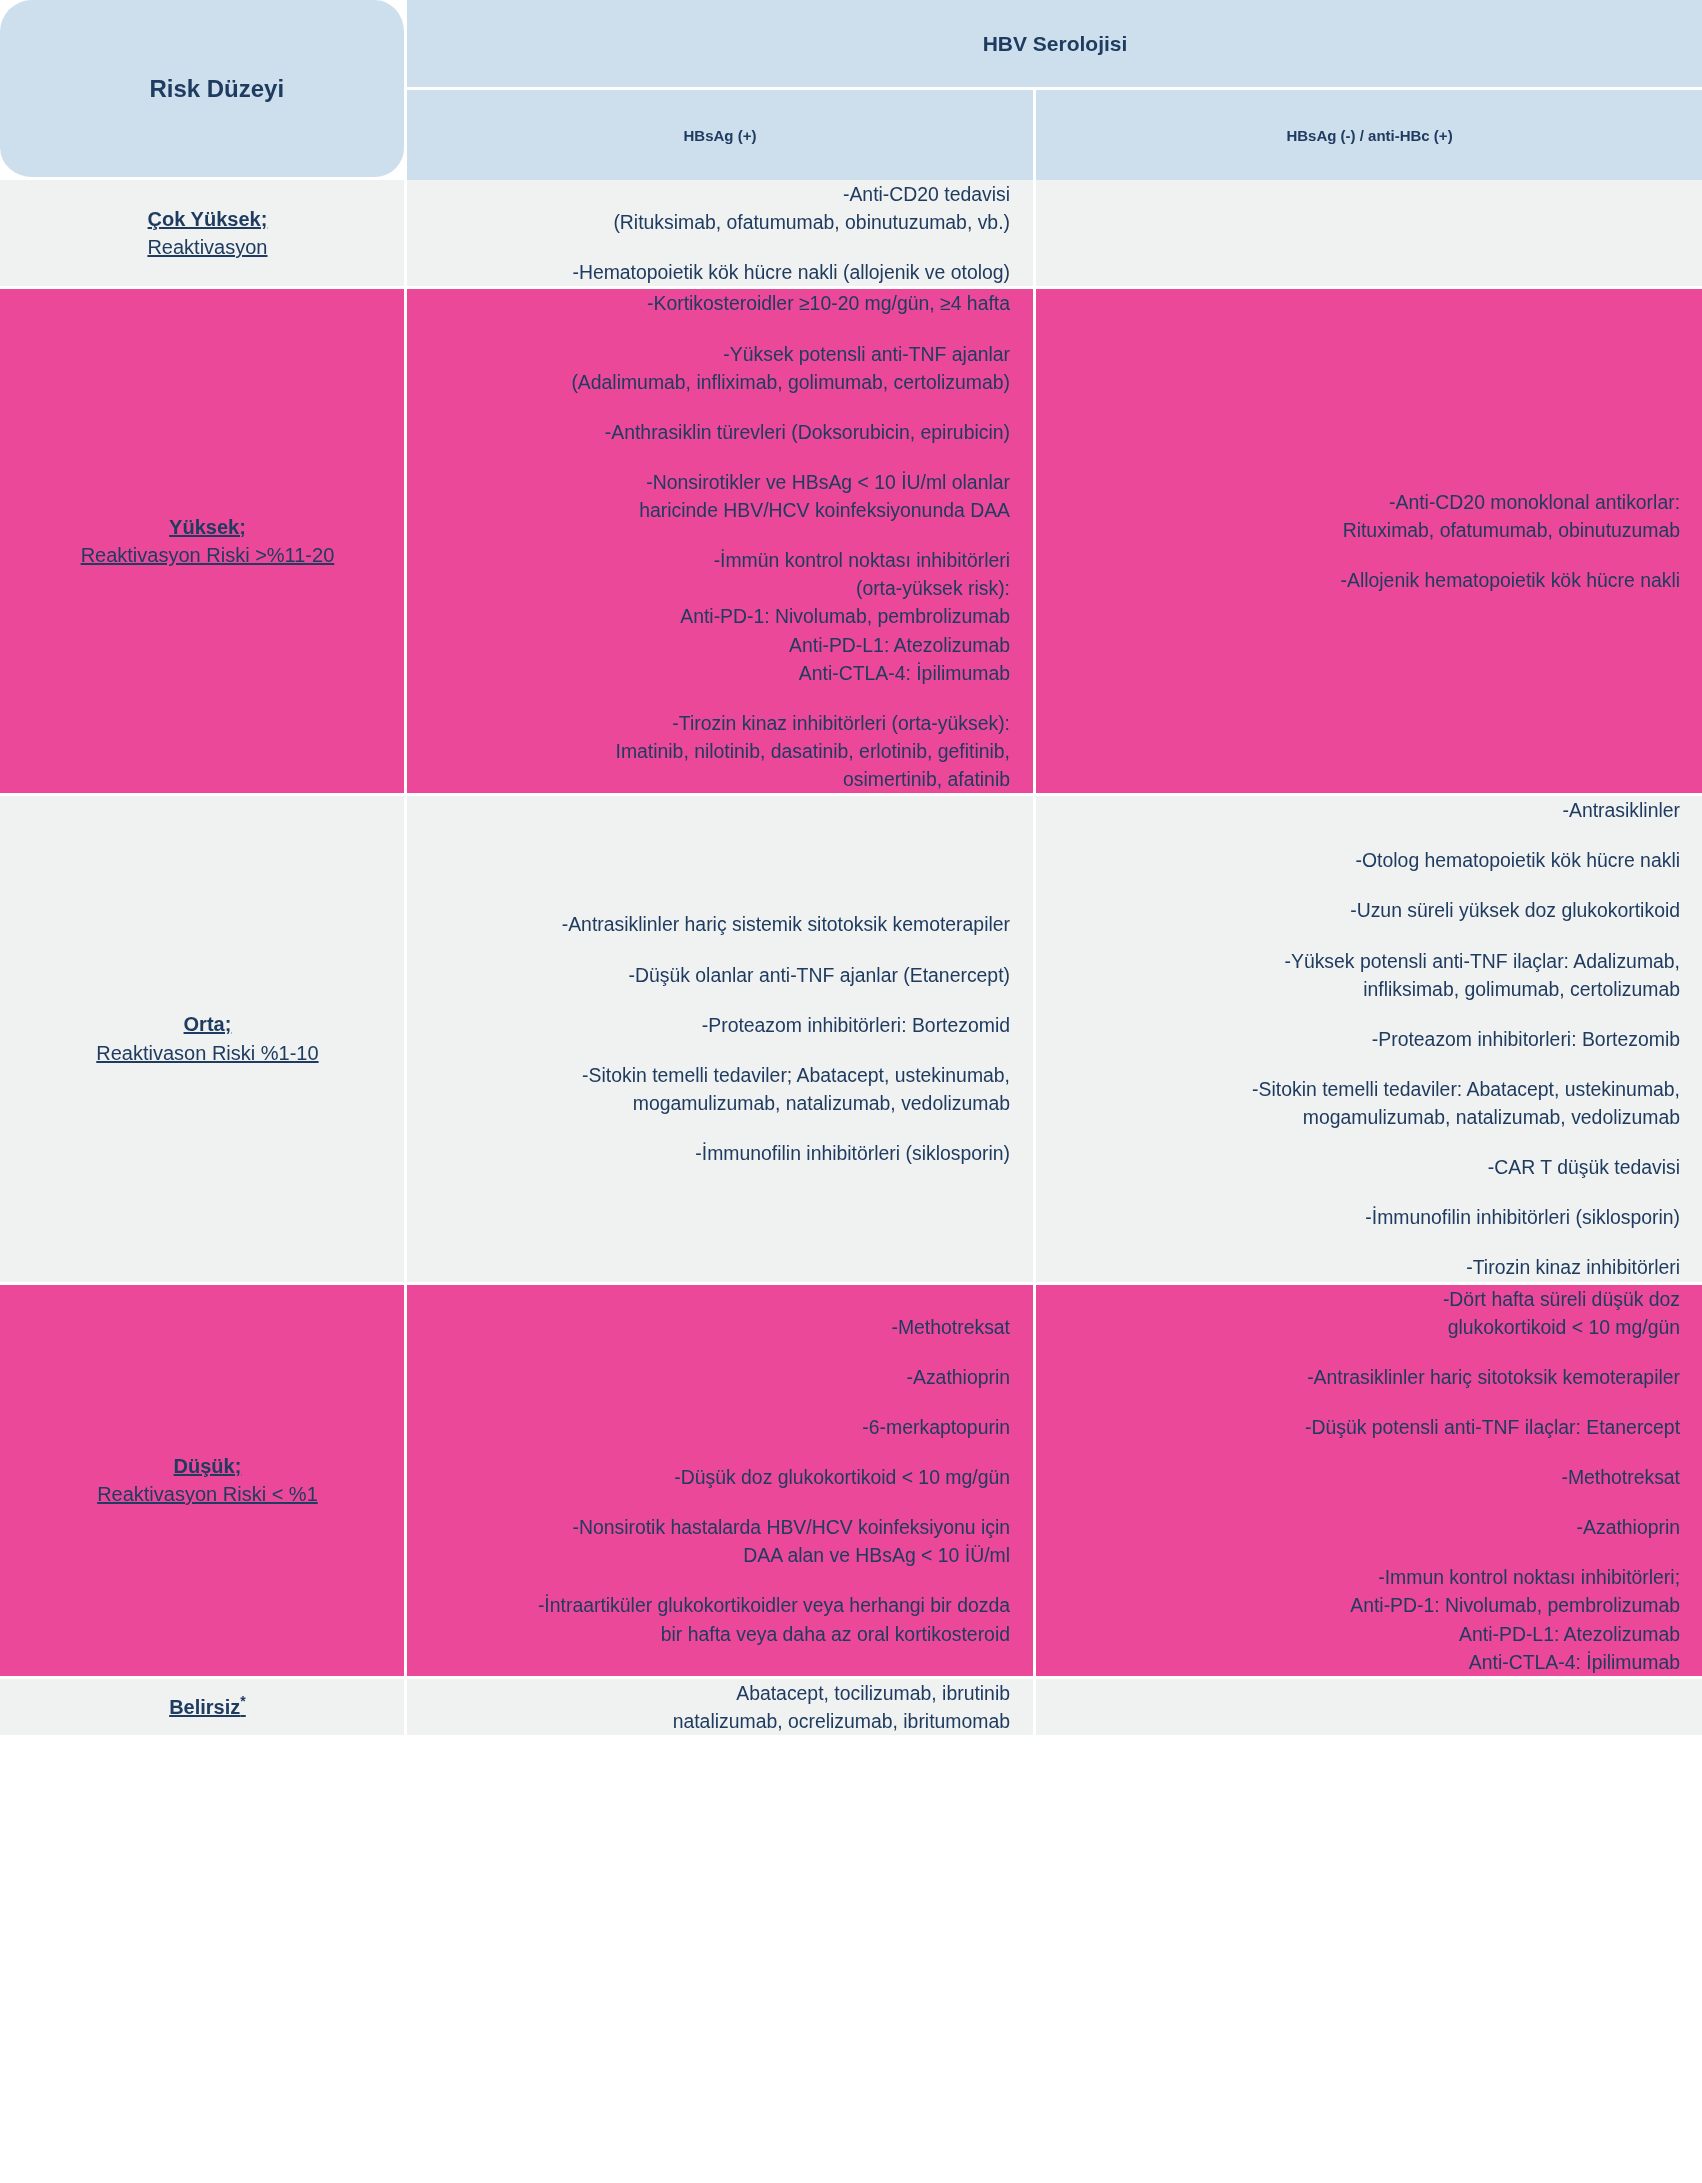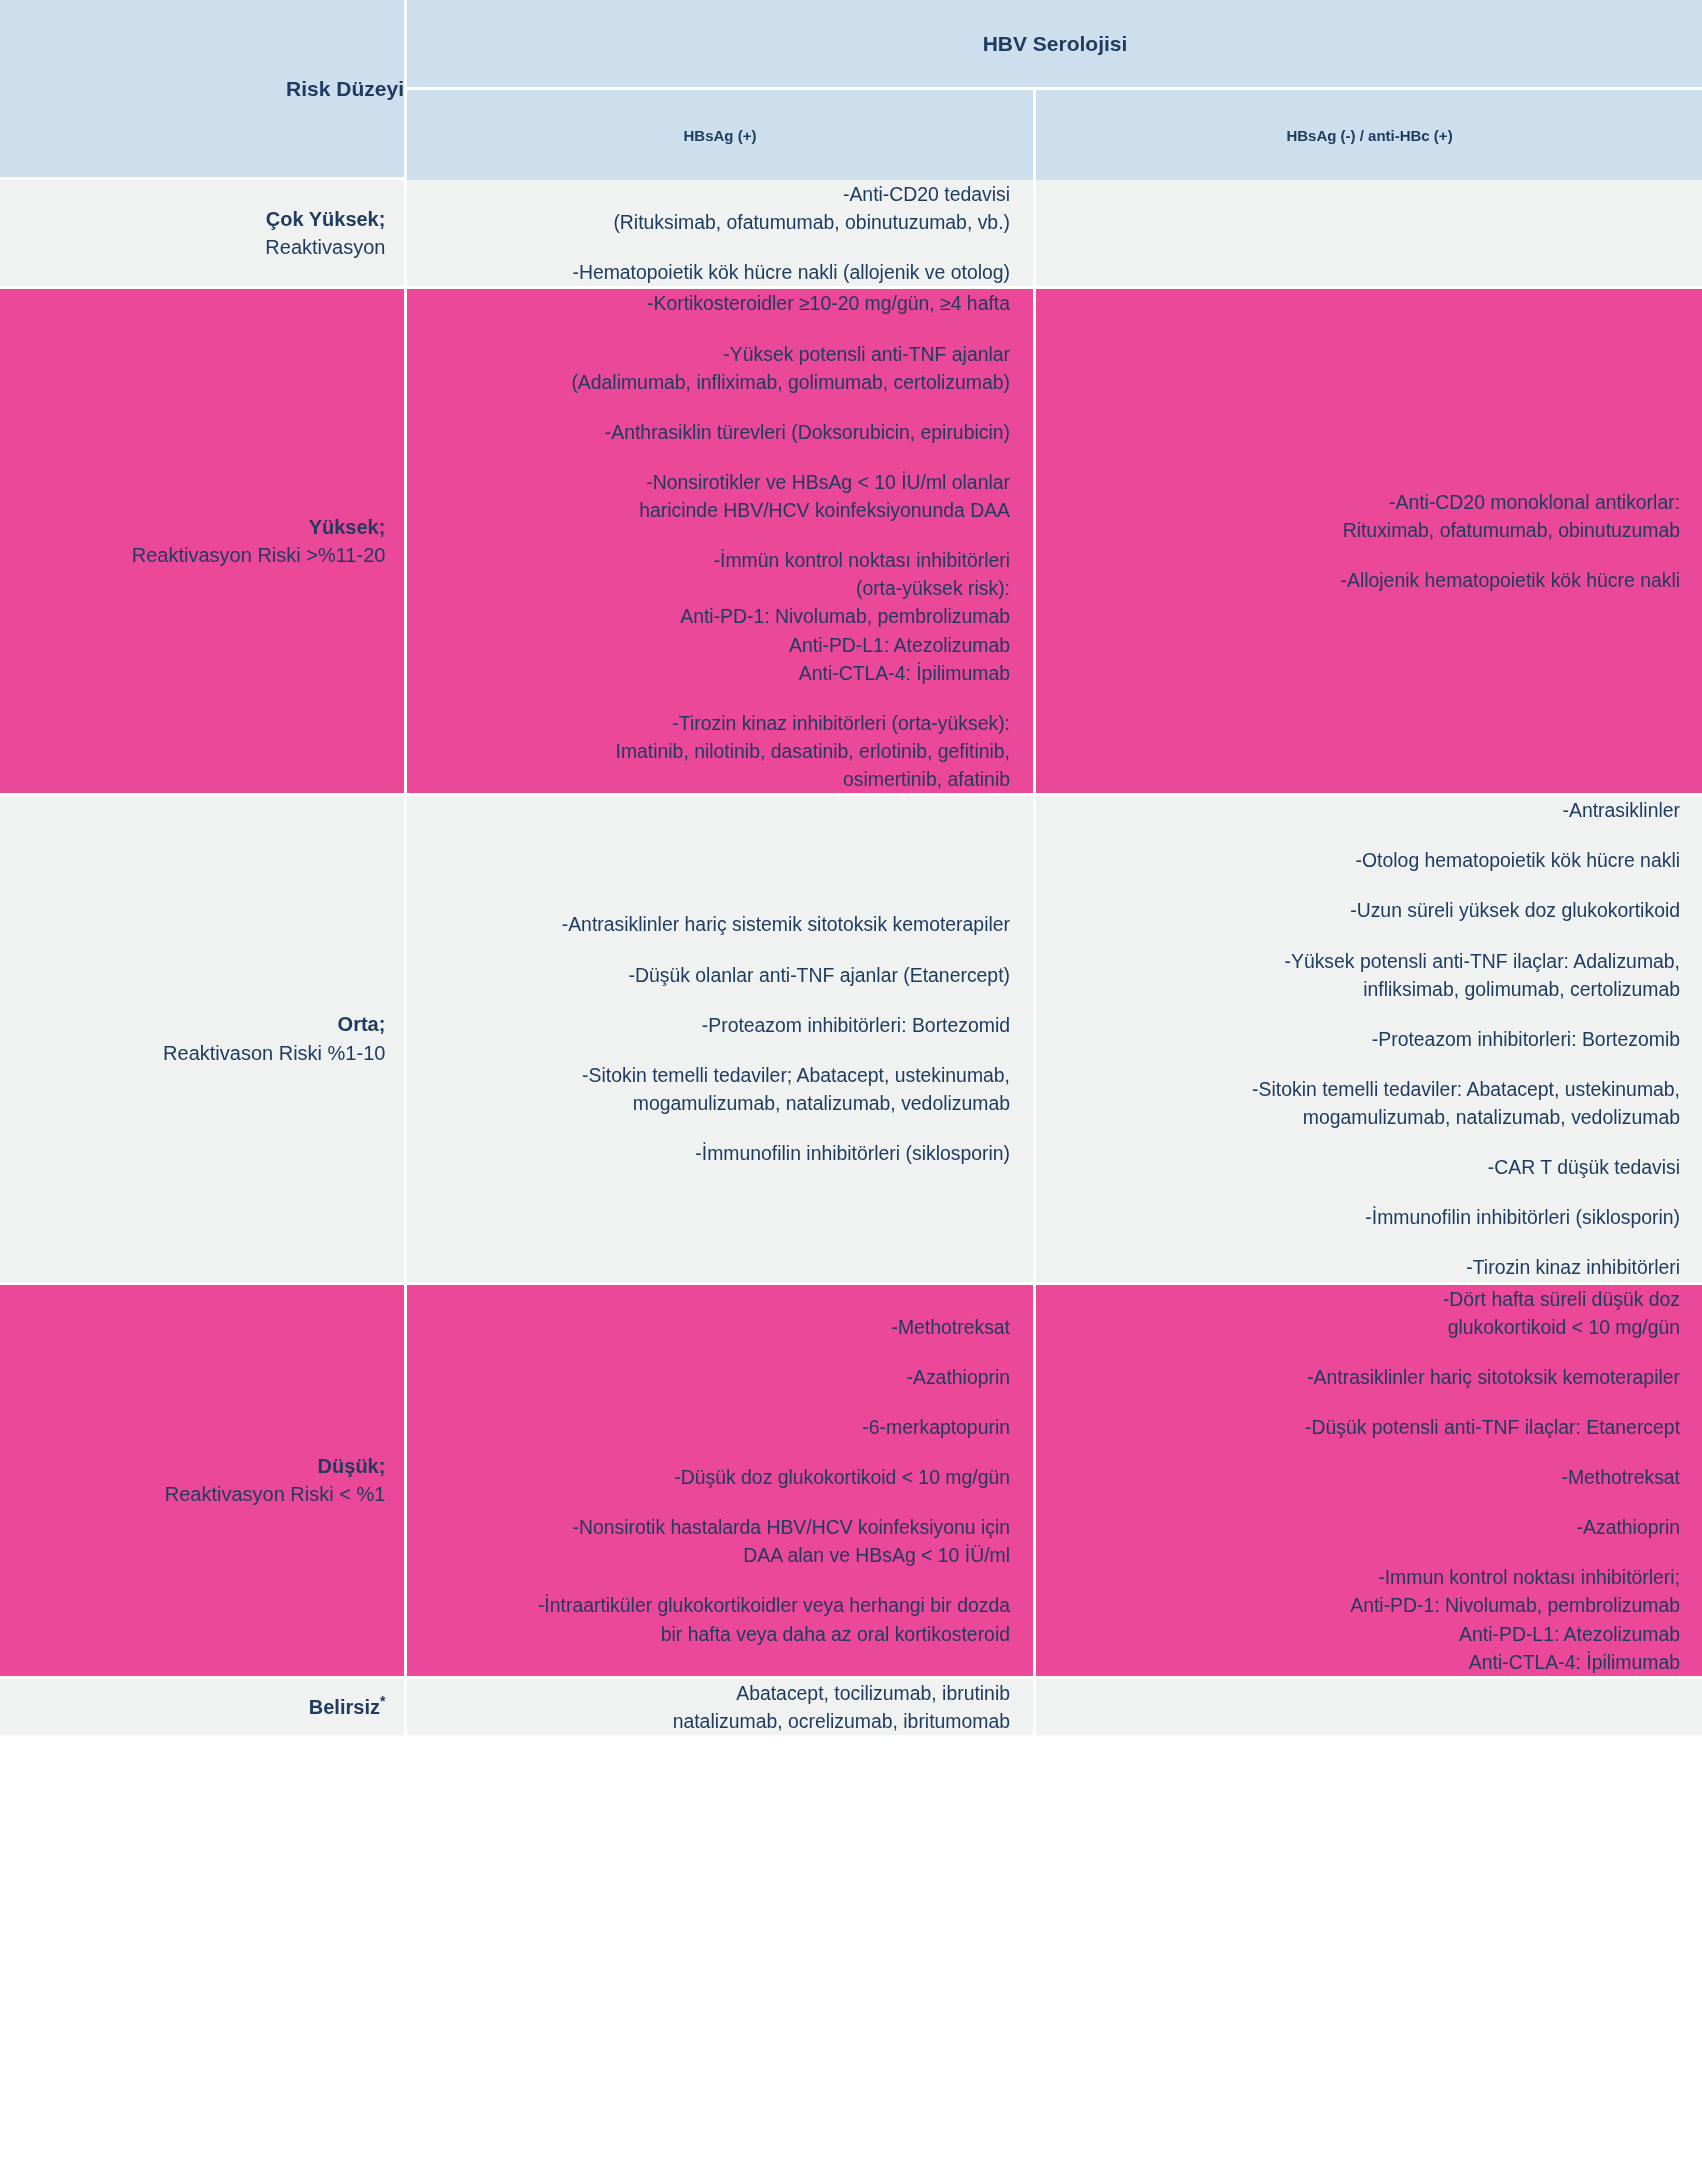--- a/index.html
+++ b/index.html
@@ -34,25 +34,26 @@
   th.hdr {
     background: #cddfec;
     border-right: 3.9px solid #ffffff;
     border-bottom: 3.9px solid #ffffff;
     color: #1f3c60;
     font-weight: bold;
     vertical-align: middle;
     padding: 0;
   }
   th.hdr-risk {
-    text-align: right;
+    text-align: center;
     padding: 0 0 0 29.5px;
-    font-size: 21px;
+    font-size: 24px;
     height: 177px;
     border-bottom: 3.9px solid #ffffff;
+    border-radius: 32px;
   }
   th.hdr-group {
     text-align: center;
     font-size: 21px;
     height: 84px;
     border-right: none;
   }
   th.hdr-sub {
     text-align: center;
     font-size: 15px;
@@ -70,21 +71,22 @@
   }
   td.cell.last { border-right: none; }
 
   tr.band-a td.cell { background: #f0f1f1; }
   tr.band-b td.cell { background: #ec4899; }
 
   .risk-label {
     padding: 0 18.6px 0 29.5px;
     font-size: 20px;
     line-height: 1.42;
-    text-align: right;
+    text-align: center;
+    text-decoration: underline;
   }
   .risk-label .lvl {
     font-weight: bold;
     display: block;
   }
   .risk-label .sub {
     font-weight: normal;
     display: block;
   }
   .risk-label .star {

